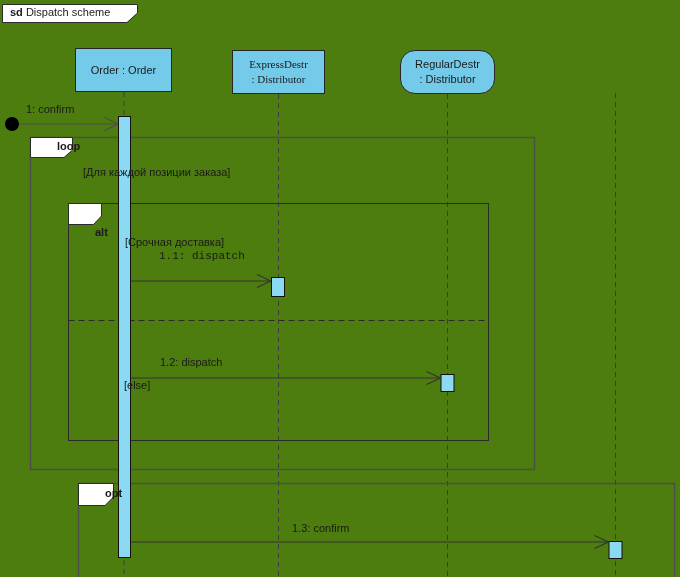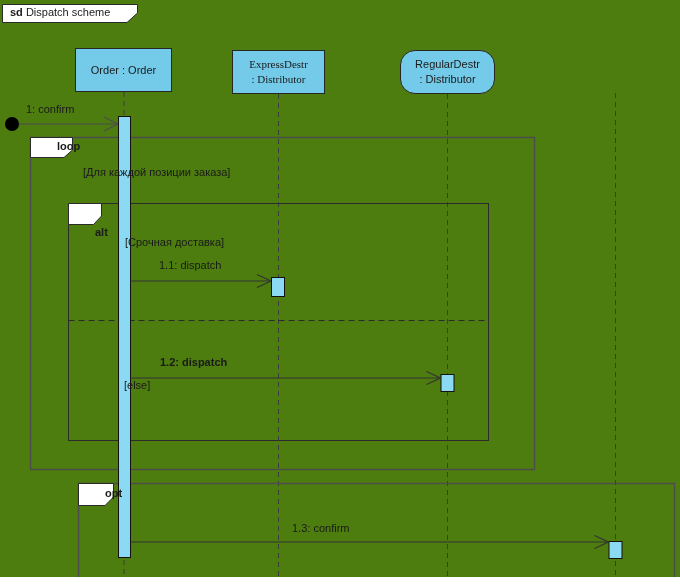--- a/index.html
+++ b/index.html
@@ -78,17 +78,17 @@
 
   <div class="op" style="left:37px;top:140px;">loop</div>
   <div class="op" style="left:75px;top:214px;margin-top:12px;">alt</div>
   <div class="op" style="left:85px;top:487px;">opt</div>
 
   <div class="txt" style="left:83px;top:166px;text-align:center;">[Для каждой позиции заказа]</div>
   <div class="txt" style="left:110px;top:236px;margin-left:15px;">[Срочная доставка]</div>
   <div class="txt" style="left:124px;top:331px;margin-top:48px;">[else]</div>
 
   <div class="txt" style="left:26px;top:103px;">1: confirm</div>
-  <div class="txt" style="left:159px;top:259px;">1.1: dispatch</div>
-  <div class="txt" style="left:160px;top:356px;font-weight:bold;">1.2: dispatch</div>
+  <div class="txt" style="left:159px;top:250px;font-family:Liberation Mono, monospace;">1.1: dispatch</div>
+  <div class="txt" style="left:160px;top:356px;">1.2: dispatch</div>
   <div class="txt" style="left:292px;top:522px;">1.3: confirm</div>
 
 </div>
 
 </body></html>

